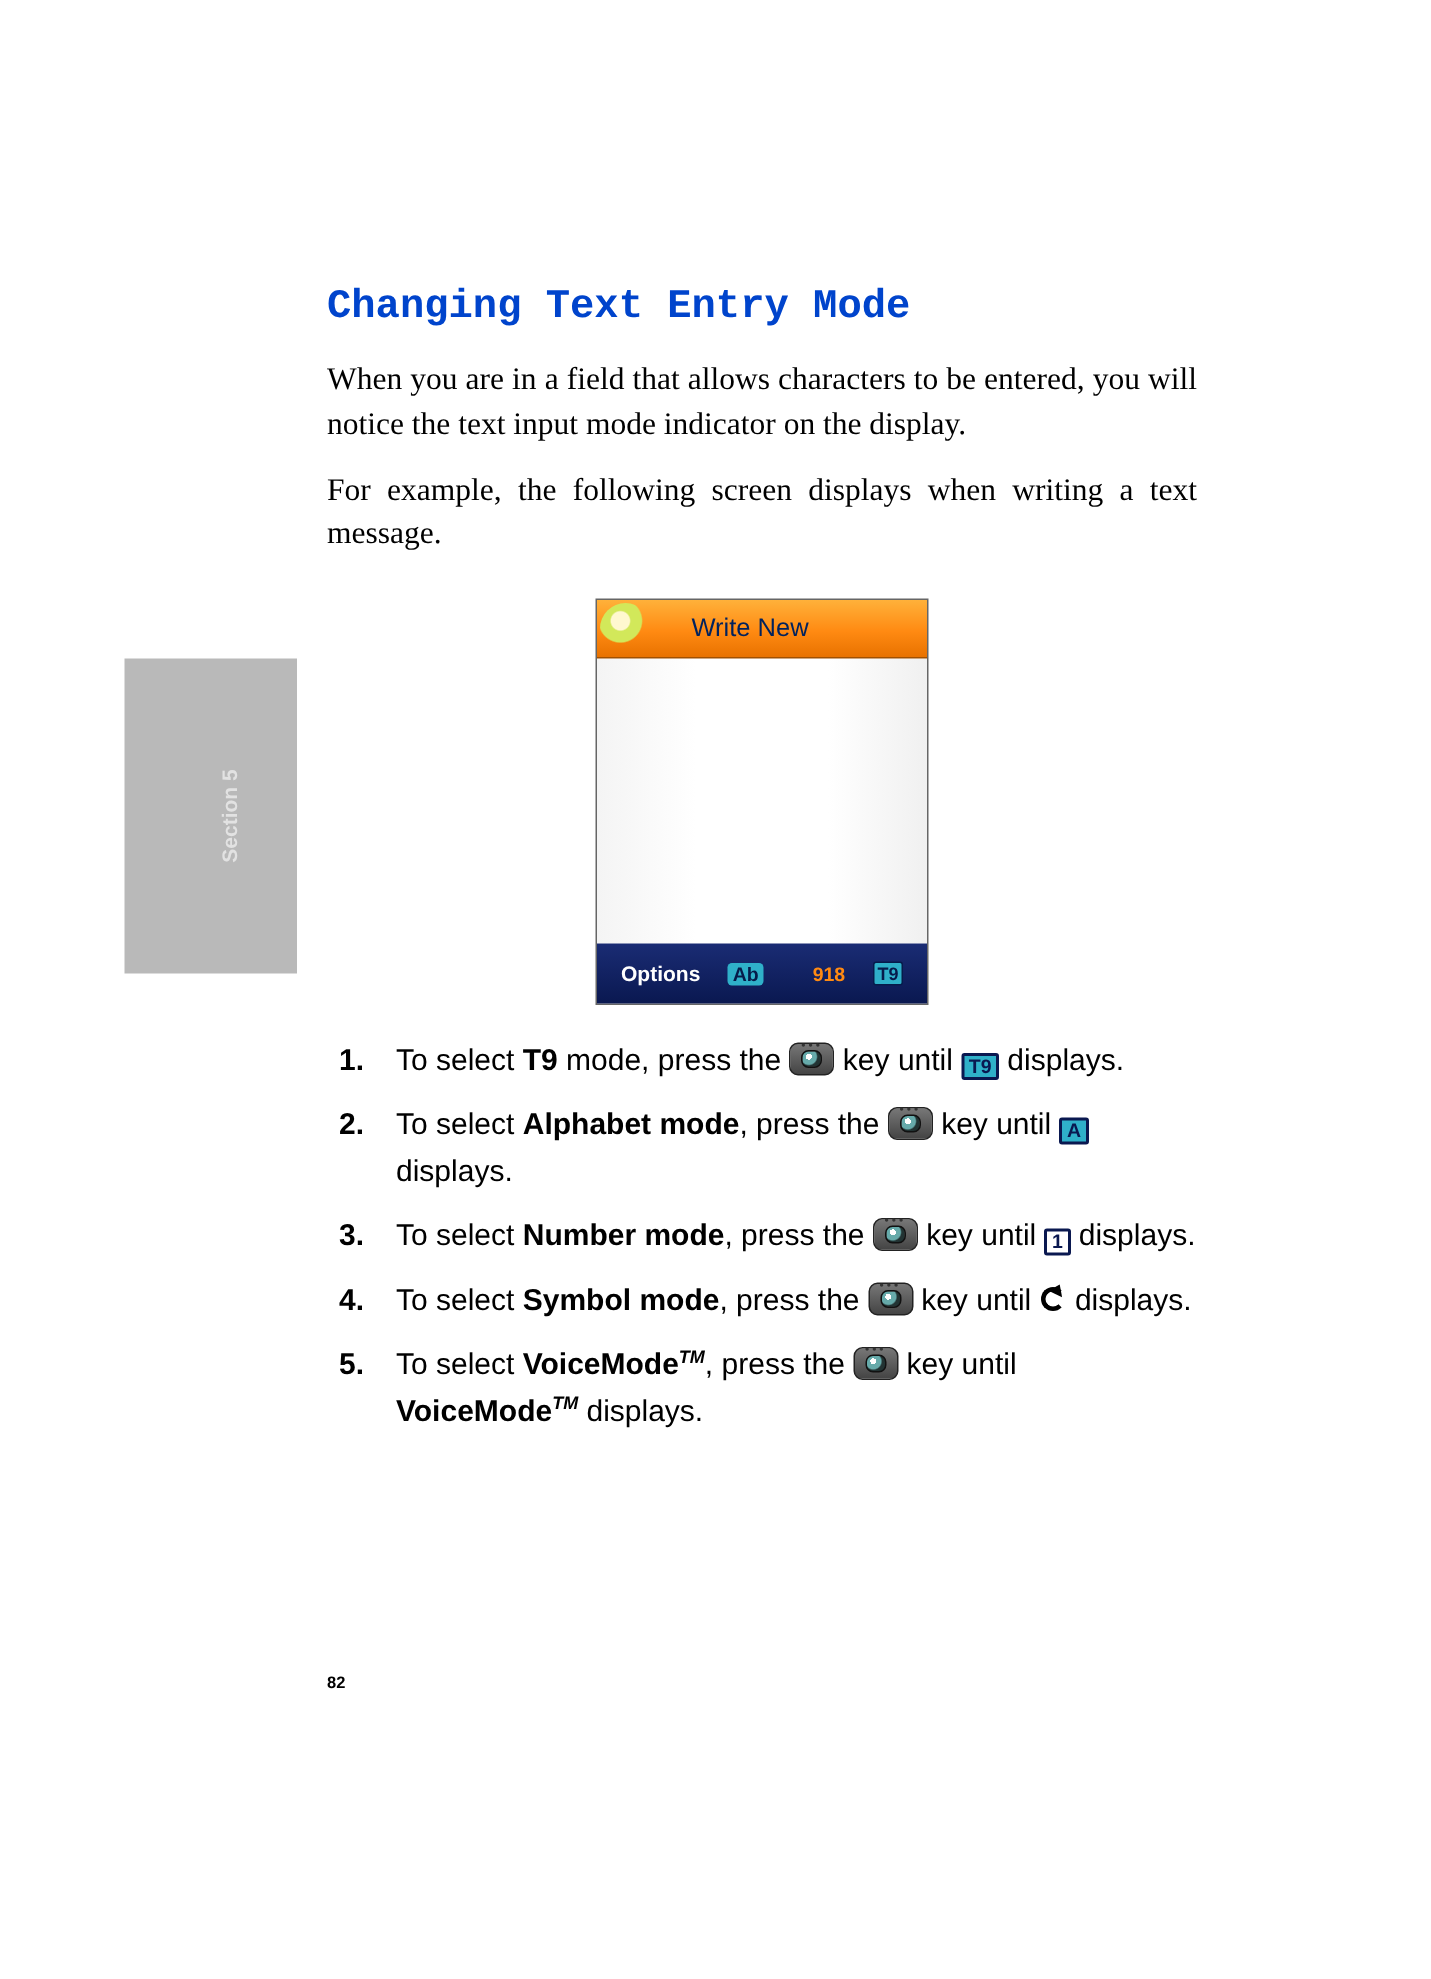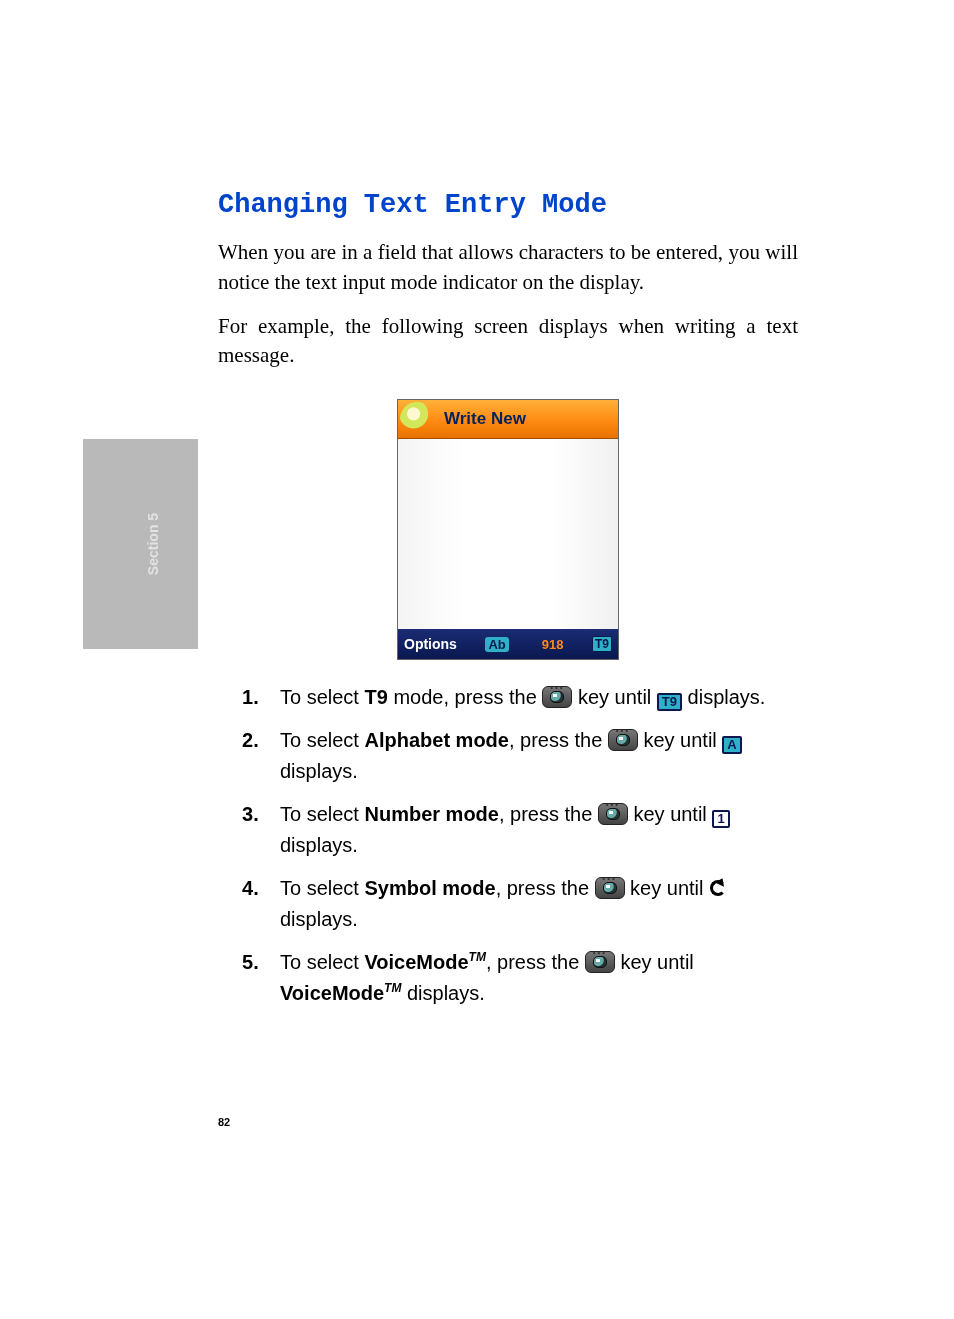--- a/index.html
+++ b/index.html
@@ -52,35 +52,35 @@
     position: relative;
   }
   .titlebar-icon {
     width: 34px; height: 34px; margin-left: 2px;
     background: radial-gradient(circle at 40% 35%, #fff8d0 0 6px, #d2e85a 7px 14px, transparent 15px);
     border-radius: 50%;
     position: relative;
   }
   .titlebar-text {
     font-family: Arial, sans-serif;
-    font-weight: bold;
+    font-weight: normal;
     color: #00225e;
     font-size: 17px;
-    margin-left: 10px;
+    margin-left: 27px;
   }
   .phone-body {
     height: 190px;
     background: linear-gradient(to right, #f4f4f4, #ffffff 30%, #ffffff 70%, #f0f0f0);
   }
   .phone-status {
-    height: 30px;
+    height: 40px;
     background: linear-gradient(#1a2c74, #0a1850);
     display: flex;
     align-items: center;
-    padding: 0 6px;
+    padding: 0 16px;
     gap: 8px;
   }
   .opt-label {
     color: #fff;
     font-family: Arial, sans-serif;
     font-weight: bold;
     font-size: 14px;
   }
   .flex-spacer { flex: 1; }
   .ab-chip {
@@ -107,21 +107,21 @@
     border-radius: 2px;
     font-family: Arial, sans-serif;
     font-weight: bold;
     font-size: 12px;
     padding: 0 2px;
     line-height: 14px;
   }
   ol.steps {
     list-style: none;
     padding: 0;
-    margin: 16px;
+    margin: 0;
     counter-reset: step;
   }
   ol.steps li {
     counter-increment: step;
     font-family: Arial, Helvetica, sans-serif;
     font-size: 20px;
     line-height: 1.55;
     margin-bottom: 12px;
     padding-left: 46px;
     position: relative;

